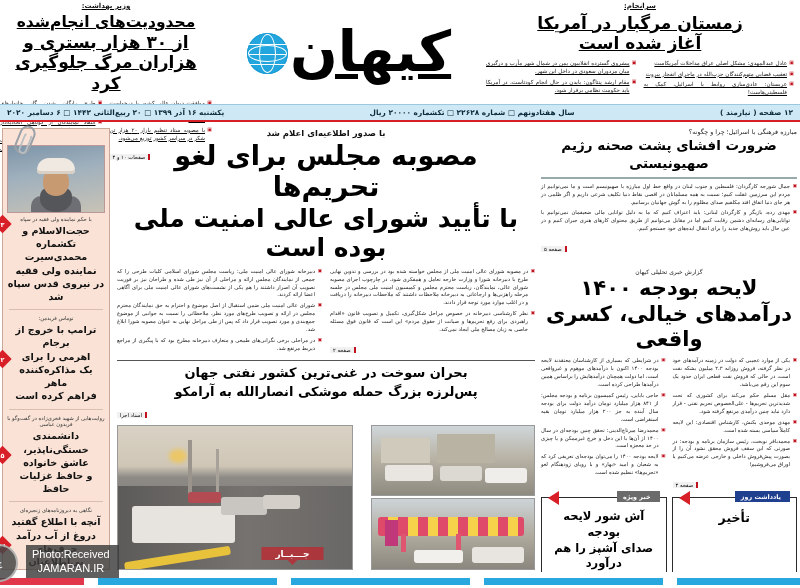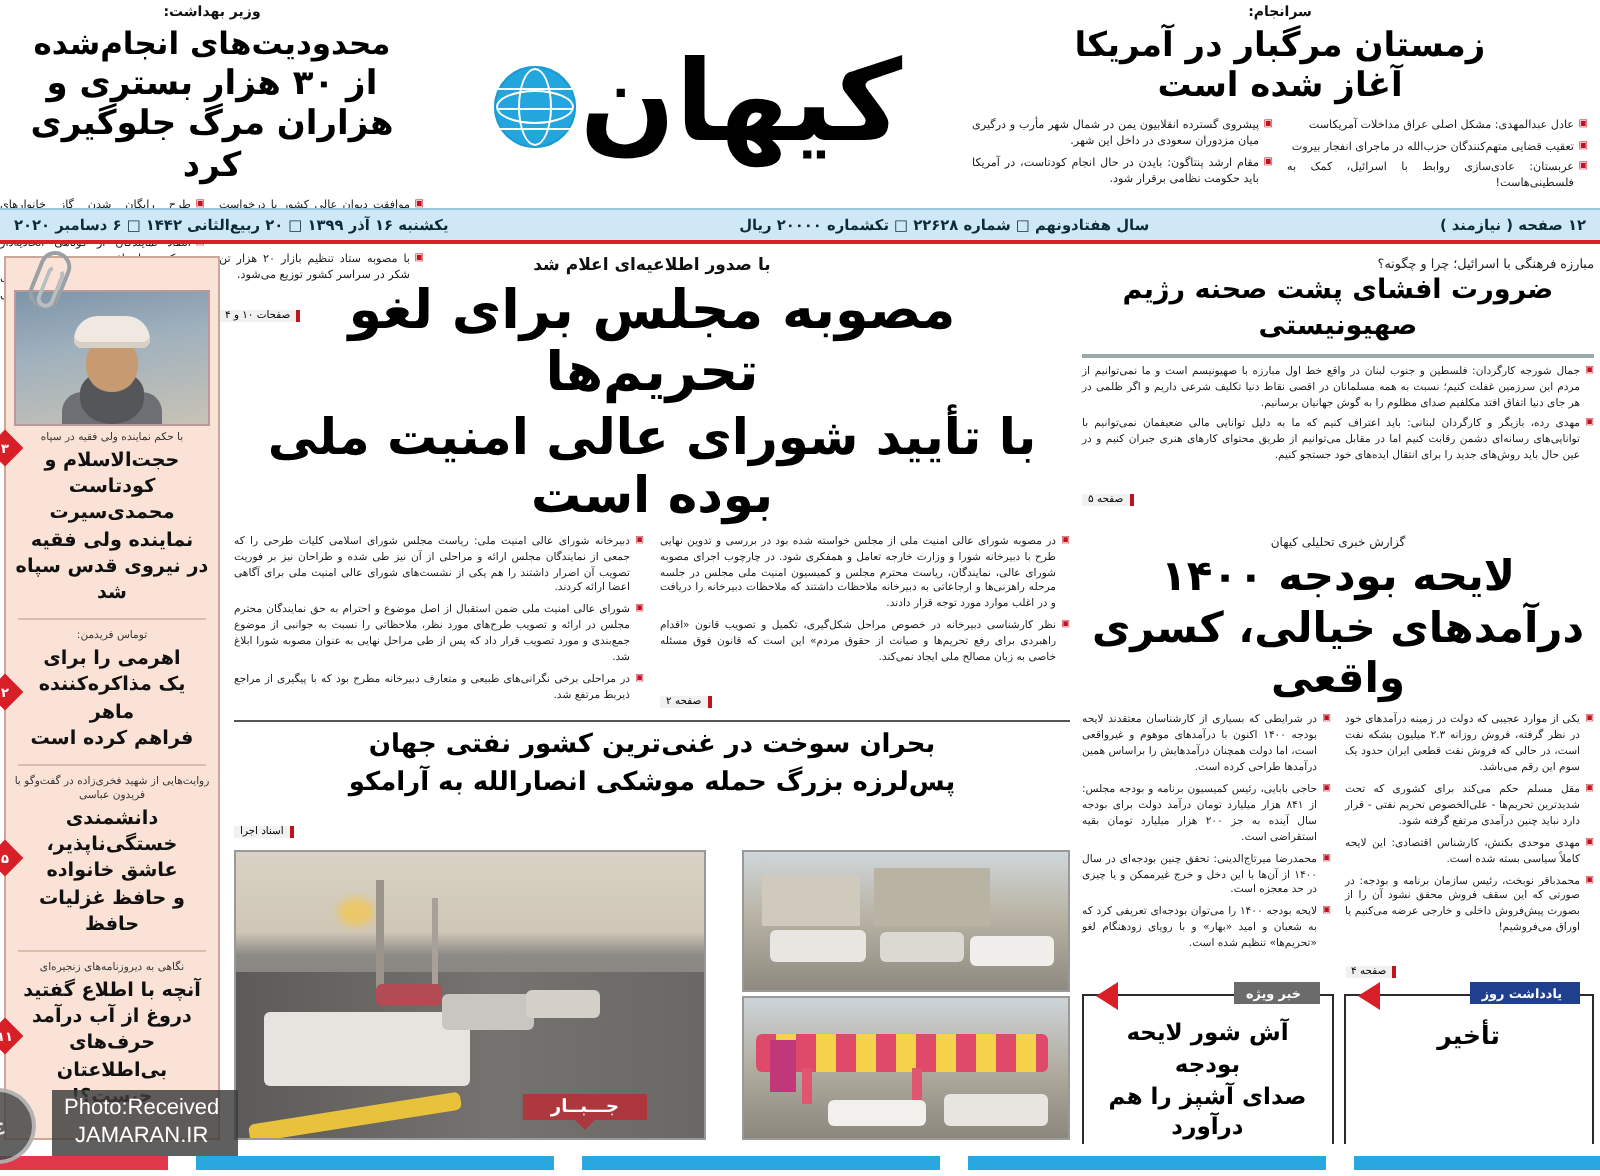--- a/index.html
+++ b/index.html
@@ -10,21 +10,21 @@
     font-family: "DejaVu Sans", "Liberation Sans", sans-serif;
     direction: rtl;
   }
   .page { position: relative; width: 800px; height: 588px; background:#fff; }
 
   
   .masthead {
     position: absolute; top: 0; left: 0; width: 800px; height: 104px;
     display: flex; flex-direction: row-reverse;
   }
-  .mh-col { padding: 3px 6px 0 0; }
+  .mh-col { padding: 3px 6px 0 0; text-decoration: underline; }
   .mh-right { width: 218px; text-align: center; }
   .mh-center { width: 268px; display:flex; align-items:center; justify-content:center; gap:6px;text-align:right; }
   .mh-left { width: 314px; text-align: center; }
 
   .kicker {
     font-size: 7px; color:#111; font-weight:700; letter-spacing:0;
     margin-bottom: 2px; line-height: 1.1;
   }
   .mh-head {
     font-size: 15.5px; font-weight: 800; color:#000; line-height: 1.22;
@@ -347,34 +347,35 @@
         <div class="sb-photo">
           <div class="face">
             <div class="robe"></div>
               <div class="beard"></div>
             <div class="fc-face"></div>
               <div class="turban"></div>
           </div>
         </div>
         <div class="sb-kicker">با حکم نماینده ولی فقیه در سپاه</div>
         <div class="sb-head">
-          <div>حجت‌الاسلام و کودتاست</div>
+          <div>حجت‌الاسلام و تکشماره</div>
           <div>محمدی‌سیرت</div>
           <div>نماینده ولی فقیه</div>
           <div>در نیروی قدس سپاه شد</div>
         </div>
         <div class="badge">
             <span>۳</span>
           </div>
       </div>
       <div class="sb-sep"></div>
 
       <div class="sb-item">
         <div class="sb-kicker">توماس فریدمن:</div>
         <div class="sb-head">
+          <div>ترامپ با خروج از برجام</div>
           <div>اهرمی را برای</div>
           <div>یک مذاکره‌کننده ماهر</div>
           <div>فراهم کرده است</div>
         </div>
         <div class="badge">
             <span>۲</span>
           </div>
       </div>
       <div class="sb-sep"></div>
 

